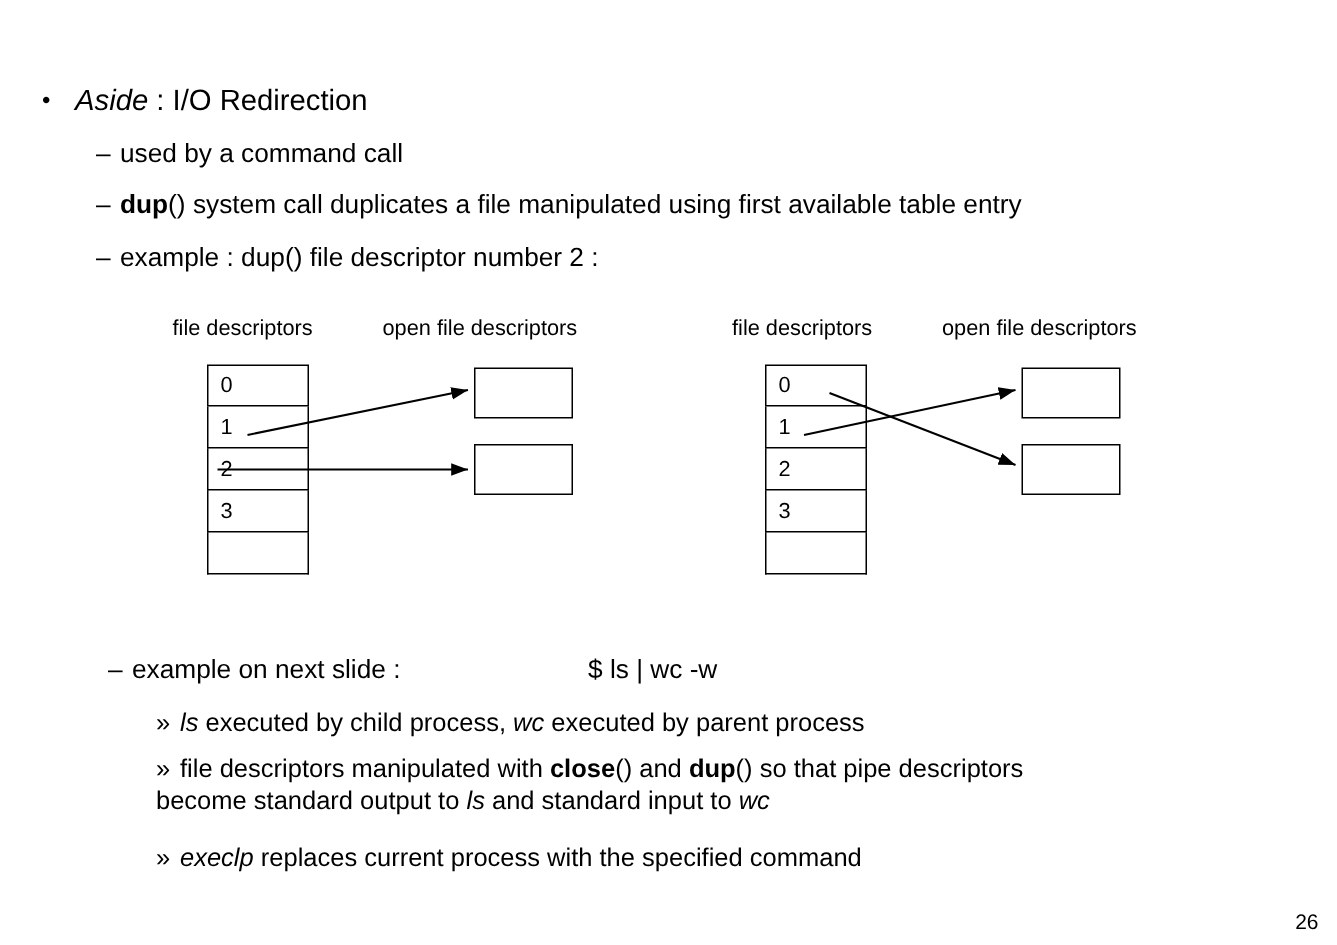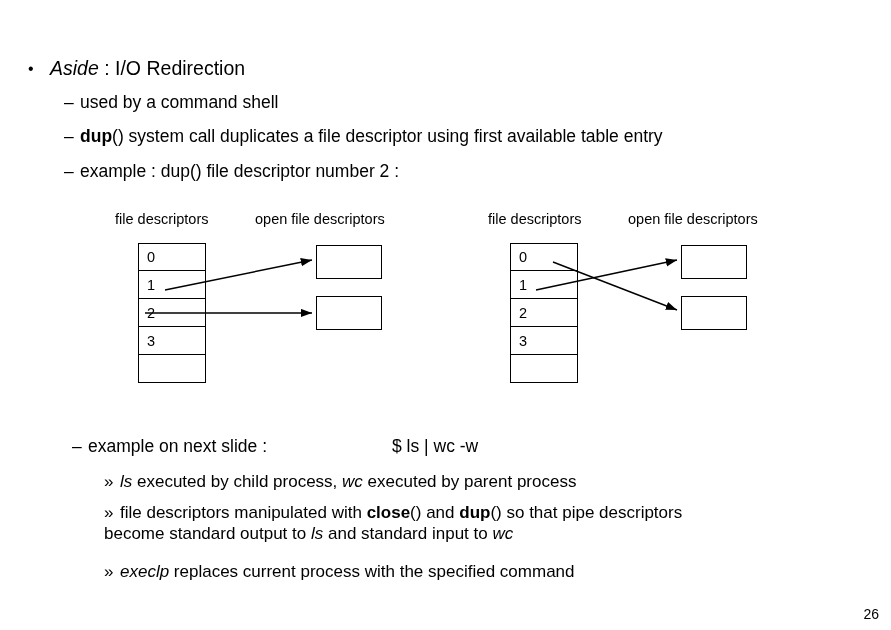--- a/index.html
+++ b/index.html
@@ -100,25 +100,25 @@
 </head>
 <body>
 
 <div class="slide">
 
   <div class="l1" style="left:28px; top:56px;">
     <span class="bullet">•</span><span class="txt ital">Aside</span><span class="txt"> : I/O Redirection</span>
   </div>
 
   <div class="l2" style="left:64px; top:92px;">
-    <span class="dash">–</span><span>used by a command shell</span>
+    <span class="dash">–</span><span>used by a command call</span>
   </div>
 
   <div class="l2" style="left:64px; top:126px;">
-    <span class="dash">–</span><span class="bold">dup</span><span>() system call duplicates a file descriptor using first available table entry</span>
+    <span class="dash">–</span><span class="bold">dup</span><span>() system call duplicates a file manipulated using first available table entry</span>
   </div>
 
   <div class="l2" style="left:64px; top:161px;">
     <span class="dash">–</span><span>example : dup() file descriptor number 2 :</span>
   </div>
 
   <div class="diagram" style="left:0; top:0; width:891px; height:630px;padding-left:25px;">
 
     <div class="cap" style="left:115px; top:211px;">file descriptors</div>
     <div class="cap" style="left:255px; top:211px;">open file descriptors</div>

